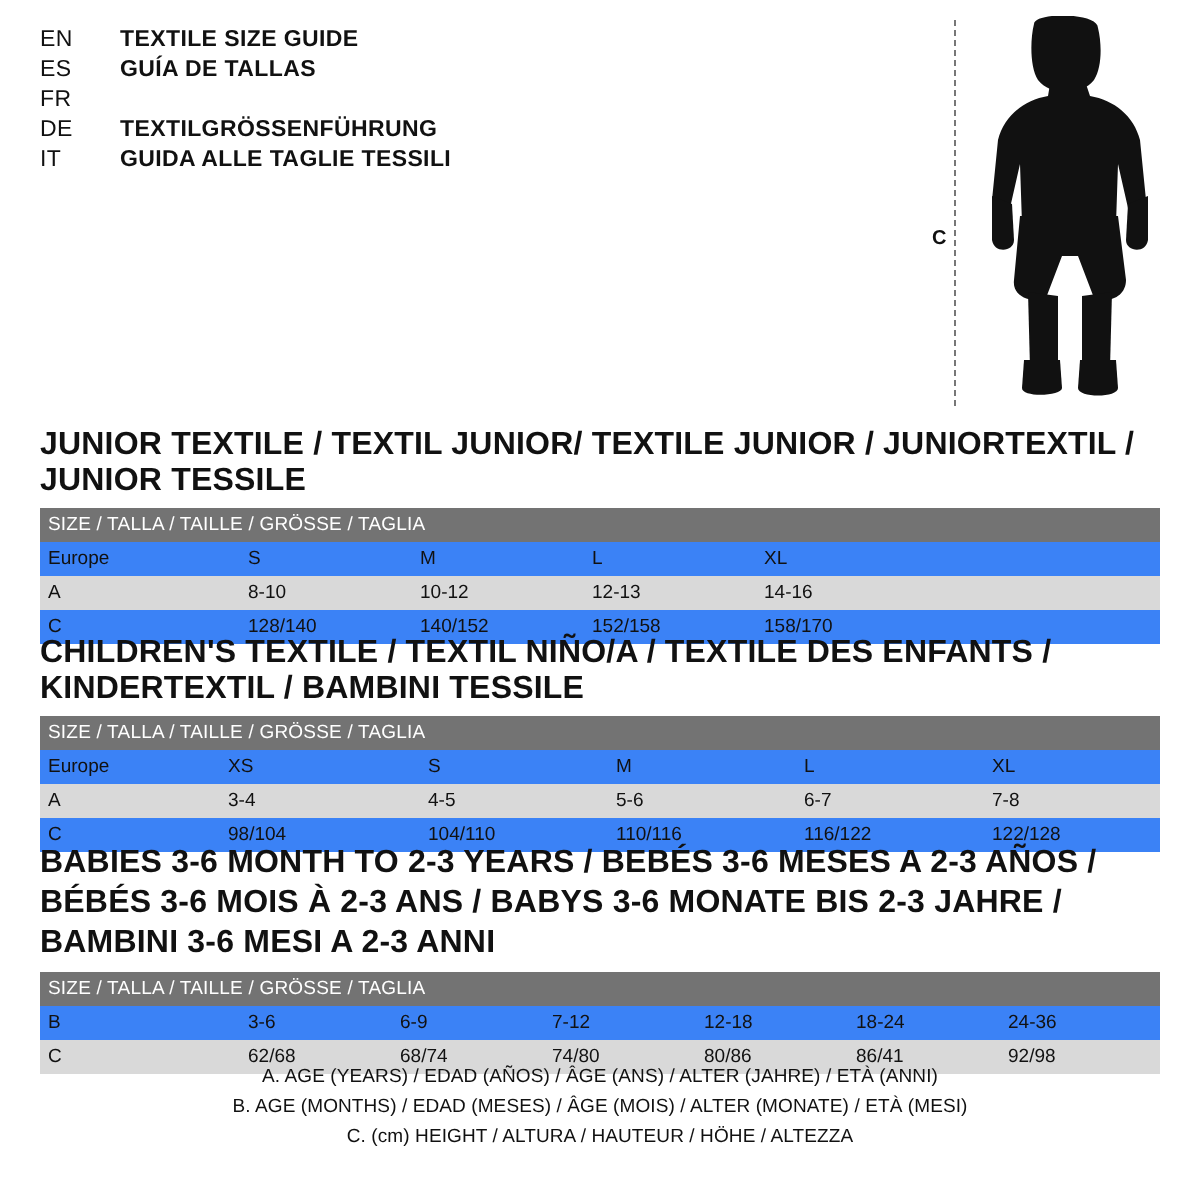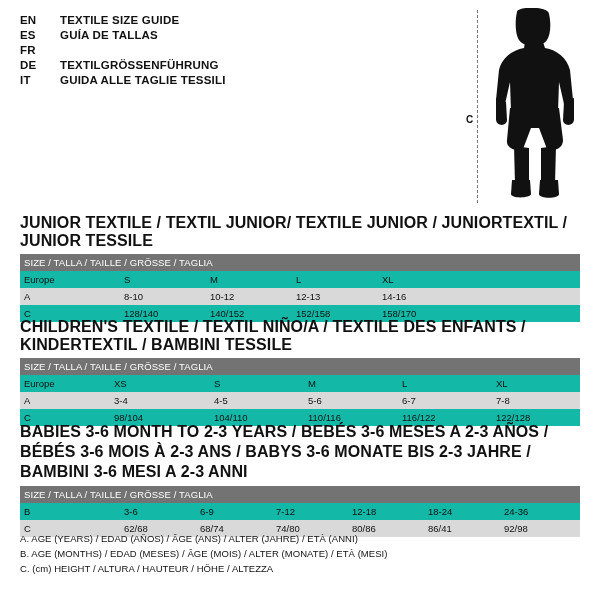--- a/index.html
+++ b/index.html
@@ -31,21 +31,21 @@
     width: 420px;
   }
   .header-row {
     display: flex;
     align-items: baseline;
     margin-bottom: 3px;
   }
   .lang-code {
     width: 40px;
     font-size: 11.5px;
-    font-weight: bold;
+    font-weight: normal;
     letter-spacing: 0.2px;
     color: #111;
   }
   .lang-title {
     font-size: 11.5px;
     font-weight: bold;
     letter-spacing: 0.2px;
     color: #111;
     text-transform: uppercase;
   }
@@ -114,34 +114,35 @@
     background: #737373;
     color: #ffffff;
     font-weight: normal;
     font-size: 9.5px;
     letter-spacing: 0.1px;
   }
   tr.shade td {
     background: #d9d9d9;
   }
   tr.plain td {
-    background: #14b8a6;
+    background: #3b82f6;
   }
 
   
   .legend {
     position: absolute;
     left: 20px;
     width: 560px;
   }
   .legend-line {
     font-size: 9.5px;
     color: #111;
     margin-bottom: 4px;
     letter-spacing: 0.05px;
+    text-align: center;
   }
 </style>
 </head>
 <body>
 
 <div class="page">
 
   <div class="header">
     <div class="header-row">
       <div class="lang-code">EN</div>

